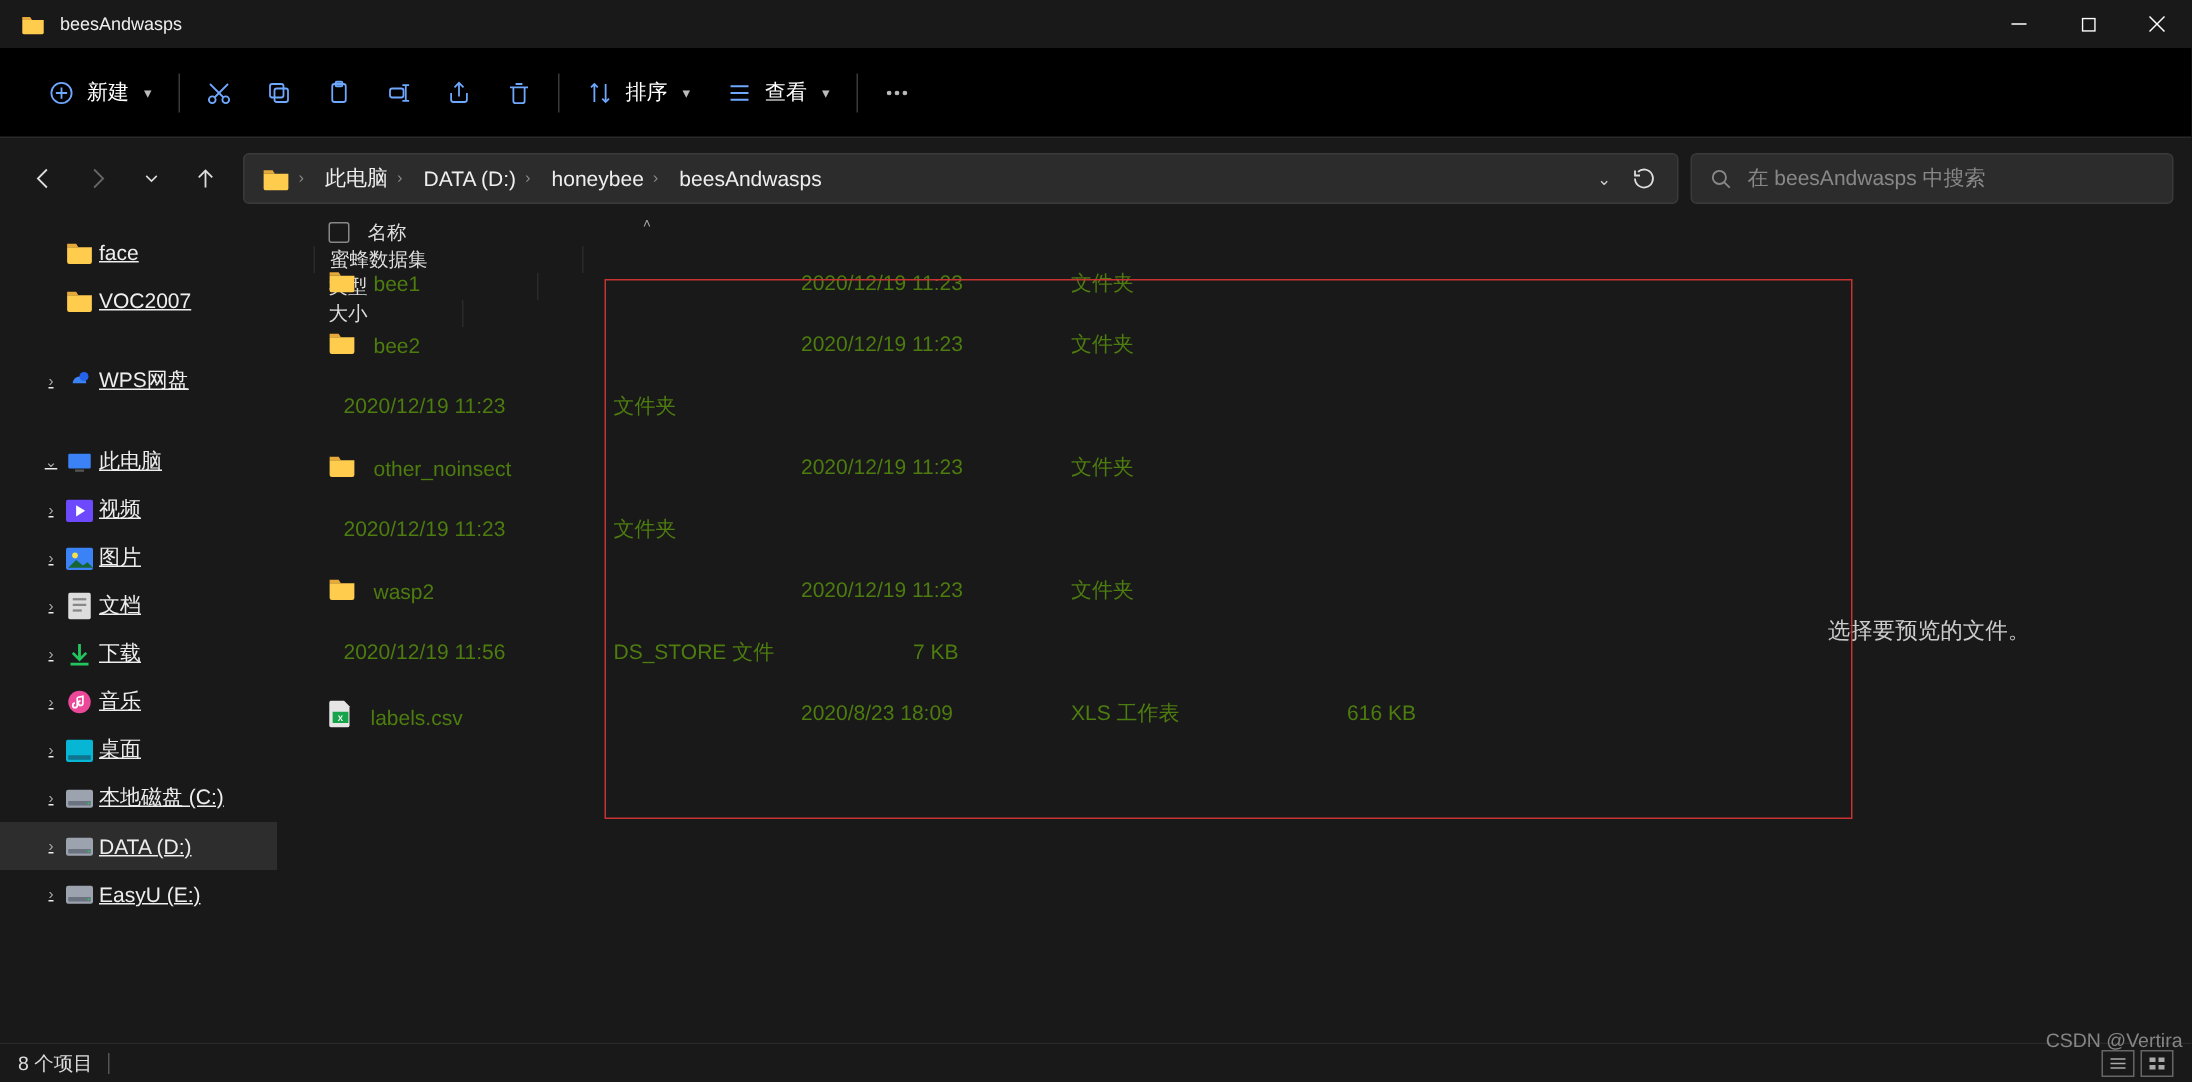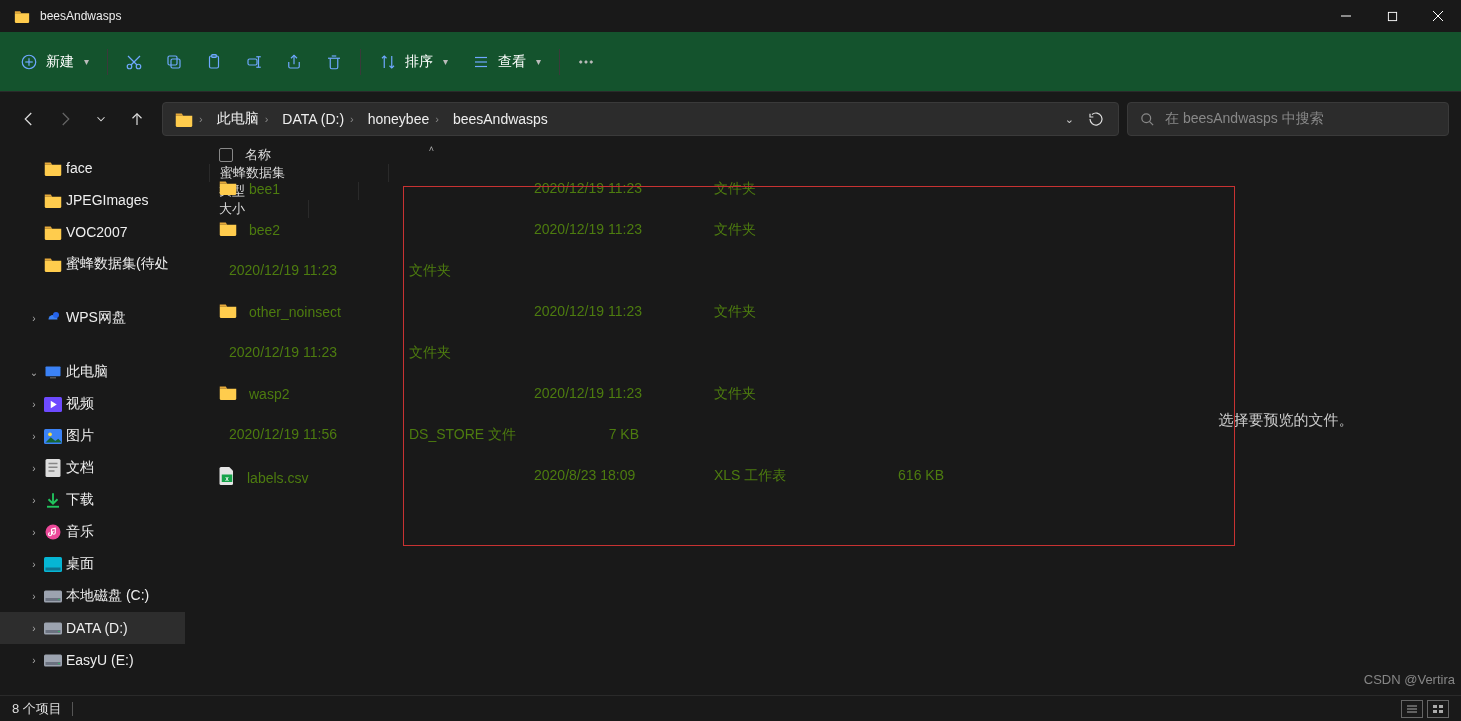--- a/index.html
+++ b/index.html
@@ -7,21 +7,21 @@
 
 
 .titlebar { height: 32px; display: flex; align-items: center; background: #191919; }
 .titlebar .foldericon { width: 16px; height: 13px; margin: 0 10px 0 14px; }
 .titlebar .title { font-size: 12px; color: #eee; }
 .titlebar .controls { margin-left: auto; display: flex; }
 .titlebar .wc { width: 46px; height: 32px; display: flex; align-items: center; justify-content: center; color: #fff; }
 .titlebar .wc svg { stroke: #fff; }
 
 
-.toolbar { height: 60px; display: flex; align-items: center; padding: 0 8px; background: #14532d; border-bottom: 1px solid #2a2a2a; }
+.toolbar { height: 60px; display: flex; align-items: center; padding: 0 20px; background: #000000; border-bottom: 1px solid #2a2a2a; }
 .toolbar .group { display: flex; align-items: center; height: 40px; }
 .toolbar .divider { width: 1px; height: 26px; background: #3a3a3a; margin: 0 6px; }
 .tb-btn { display: flex; align-items: center; gap: 8px; padding: 6px 12px; border-radius: 4px; color: #fff; }
 .tb-icon { width: 40px; height: 40px; display: flex; align-items: center; justify-content: center; color: #9aa0ff; }
 .tb-icon svg, .tb-btn svg { stroke: #6fa8ff; }
 .tb-icon.neutral svg { stroke: #bbb; }
 .chev { font-size: 10px; color: #bbb; margin-left: 2px; }
 
 
 .navrow { height: 54px; display: flex; align-items: center; padding: 0 12px; gap: 8px; background: #191919; }
@@ -32,21 +32,21 @@
 .addrbar { flex: 1; height: 34px; background: #2c2c2c; border: 1px solid #3a3a3a; border-radius: 4px; display: flex; align-items: center; padding: 0 6px; }
 .addrbar .seg { display: flex; align-items: center; gap: 4px; padding: 0 6px; color: #eee; height: 100%; }
 .addrbar .arr { color: #888; font-size: 11px; padding: 0 2px; }
 .addrbar .spacer { flex: 1; }
 .addrbar .end { display: flex; align-items: center; gap: 14px; padding-right: 8px; color: #ccc; }
 .searchbox { width: 322px; height: 34px; background: #2c2c2c; border: 1px solid #3a3a3a; border-radius: 4px; display: flex; align-items: center; padding: 0 12px; color: #888; gap: 10px; }
 
 
 .body { display: flex; height: calc(100% - 32px - 60px - 54px - 26px); }
 .sidebar { width: 185px; background: #191919; overflow-y: auto; padding-top: 6px; }
-.side-item { display: flex; align-items: center; height: 32px; padding-left: 12px; gap: 4px; color: #eee; font-size: 14px; white-space: nowrap; }
+.side-item { display: flex; align-items: center; height: 32px; padding-left: 12px; gap: 4px; color: #eee; font-size: 14px; white-space: nowrap; text-decoration: underline; }
 .side-item .exp { width: 12px; font-size: 10px; color: #aaa; text-align: center; }
 .side-item.indent1 { padding-left: 28px; }
 .side-item.indent2 { padding-left: 28px; }
 .side-item.selected { background: #2d2d2d; }
 .side-item .ic { width: 18px; height: 18px; display: inline-flex; align-items: center; justify-content: center; }
 
 .main { flex: 1; display: flex; background: #191919; }
 .listwrap { flex: 1; position: relative; }
 .listheader { display: flex; height: 34px; padding-left: 24px; color: #ddd; font-size: 13px; flex-direction: column; }
 .listheader .col { display: flex; align-items: center; height: 100%; border-right: 1px solid #2a2a2a; padding-left: 10px; }
@@ -66,21 +66,21 @@
 
 .preview { width: 350px; display: flex; align-items: center; justify-content: center; color: #ccc; font-size: 15px; }
 
 
 .statusbar { height: 26px; display: flex; align-items: center; padding: 0 12px; background: #191919; color: #ddd; font-size: 13px; border-top: 1px solid #2a2a2a; }
 .statusbar .sep { width: 1px; height: 14px; background: #555; margin: 0 10px; }
 .statusbar .viewbtns { margin-left: auto; display: flex; gap: 4px; }
 .statusbar .vb { width: 22px; height: 18px; border: 1px solid #666; display: flex; align-items: center; justify-content: center; }
 
 
-.wm { position: absolute; right: 6px; bottom: 34px; color: #a0a0a0; font-size: 13px; opacity: .8; }
+.wm { position: absolute; right: 6px; bottom: 20px; color: #a0a0a0; font-size: 13px; opacity: .8; }
 
 
 .fsvg-y path { fill: #ffcc4d; }
 .fsvg-y .tab { fill: #e6a93a; }
 
 
 .cb { width: 14px; height: 14px; border: 1.5px solid #888; border-radius: 2px; display: inline-block; }
 </style>
 </head>
 <body>
@@ -280,41 +280,21 @@
         <span>face</span>
       </div>
       <div class="side-item indent2">
         <span class="exp"></span>
         <span class="ic">
           <svg class="fsvg-y" width="18" height="15" viewBox="0 0 24 20">
             <path class="tab" d="M1 2h8l2 3H1z"></path>
             <path d="M1 5h22v13a2 2 0 0 1-2 2H3a2 2 0 0 1-2-2z"></path>
           </svg>
         </span>
-        <span>JPEGImages</span>
-      </div>
-      <div class="side-item indent2">
-        <span class="exp"></span>
-        <span class="ic">
-          <svg class="fsvg-y" width="18" height="15" viewBox="0 0 24 20">
-            <path class="tab" d="M1 2h8l2 3H1z"></path>
-            <path d="M1 5h22v13a2 2 0 0 1-2 2H3a2 2 0 0 1-2-2z"></path>
-          </svg>
-        </span>
         <span>VOC2007</span>
-      </div>
-      <div class="side-item indent2">
-        <span class="exp"></span>
-        <span class="ic">
-          <svg class="fsvg-y" width="18" height="15" viewBox="0 0 24 20">
-            <path class="tab" d="M1 2h8l2 3H1z"></path>
-            <path d="M1 5h22v13a2 2 0 0 1-2 2H3a2 2 0 0 1-2-2z"></path>
-          </svg>
-        </span>
-        <span>蜜蜂数据集(待处</span>
       </div>
       <div style="height: 10px;"></div>
       <div style="height: 12px;"></div>
       <div class="side-item indent1">
         <span class="exp">›</span>
         <span class="ic">
           <svg width="18" height="18" viewBox="0 0 24 24">
             <path fill="#3b82f6" d="M6 14a6 6 0 1 1 12 0H6z"></path>
             <circle cx="16" cy="8" r="4" fill="#2563eb"></circle>
           </svg>

